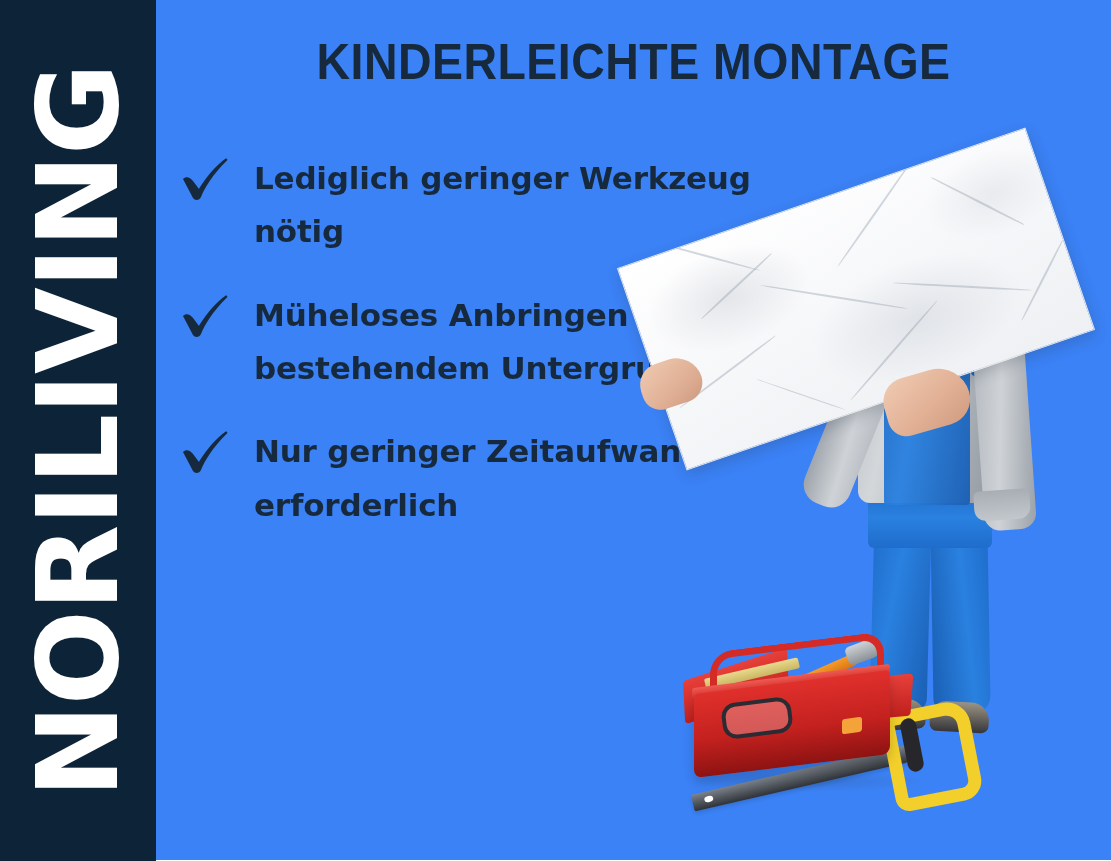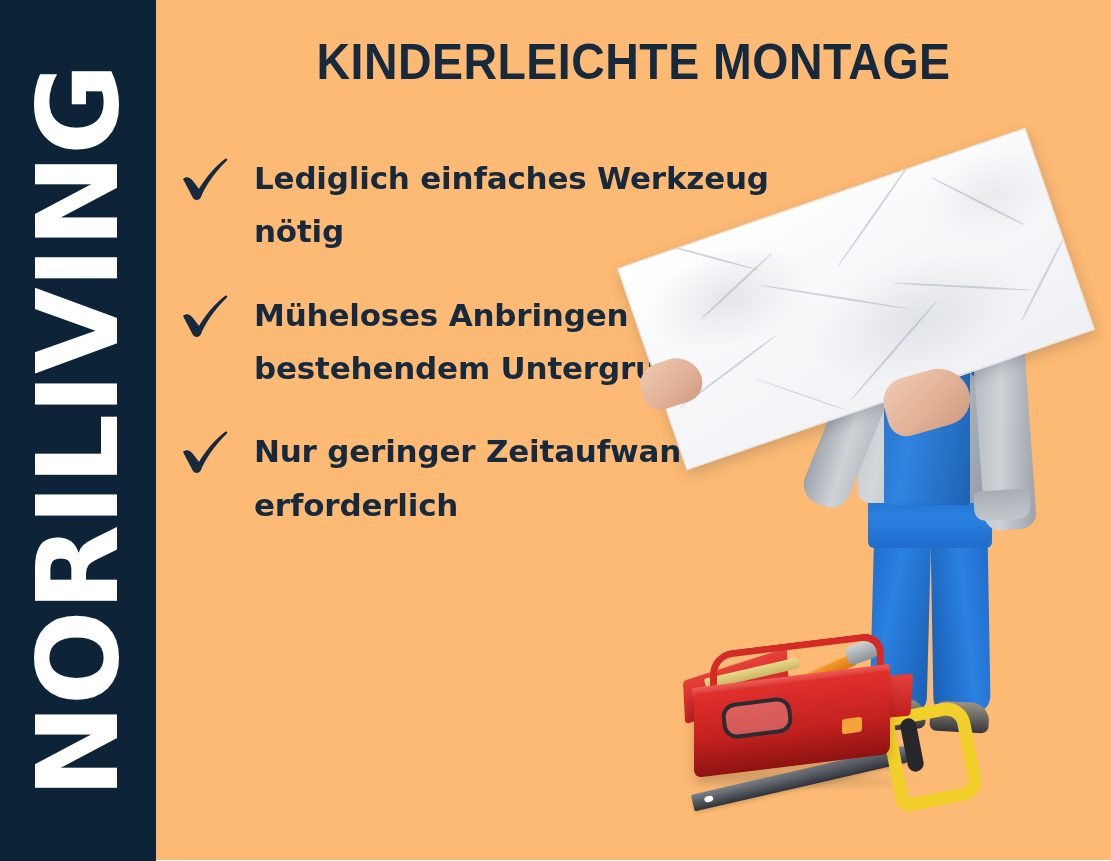--- a/index.html
+++ b/index.html
@@ -39,21 +39,21 @@
     line-height: 1;
     letter-spacing: -1px;
   }
 
   
   #content {
     position: absolute;
     left: 156px; top: 0;
     width: 955px;
     height: 860px;
-    background: #fdba74;
+    background: #3b82f6;
   }
 
   #page-title {
     position: absolute;
     left: 0;
     top: 33px;
     width: 955px;
     text-align: center;
     color: #16293d;
     font-family: "Liberation Sans Narrow", "Liberation Sans", sans-serif;
@@ -439,21 +439,21 @@
     <div id="page-title">KINDERLEICHTE MONTAGE</div>
 
     <div id="benefits">
 
       <div class="benefit-row">
         <span class="check-icon">
           <svg viewBox="0 0 50 46" xmlns="http://www.w3.org/2000/svg">
             <path d="M3 23 C6 20 10 21 13 25 L19 33 C19 33 29 15 45 3 C46.5 2 48 3 47 4.5 C33 18 24 33 21 41 C19.5 44.5 15 45 13 42 Z" fill="#16293d"></path>
           </svg>
         </span>
-        <div class="benefit-text">Lediglich einfaches Werkzeug nötig</div>
+        <div class="benefit-text">Lediglich geringer Werkzeug nötig</div>
       </div>
 
       <div class="benefit-row">
         <span class="check-icon">
           <svg viewBox="0 0 50 46" xmlns="http://www.w3.org/2000/svg">
             <path d="M3 23 C6 20 10 21 13 25 L19 33 C19 33 29 15 45 3 C46.5 2 48 3 47 4.5 C33 18 24 33 21 41 C19.5 44.5 15 45 13 42 Z" fill="#16293d"></path>
           </svg>
         </span>
         <div class="benefit-text">Müheloses Anbringen auf bestehendem Untergrund</div>
       </div>

